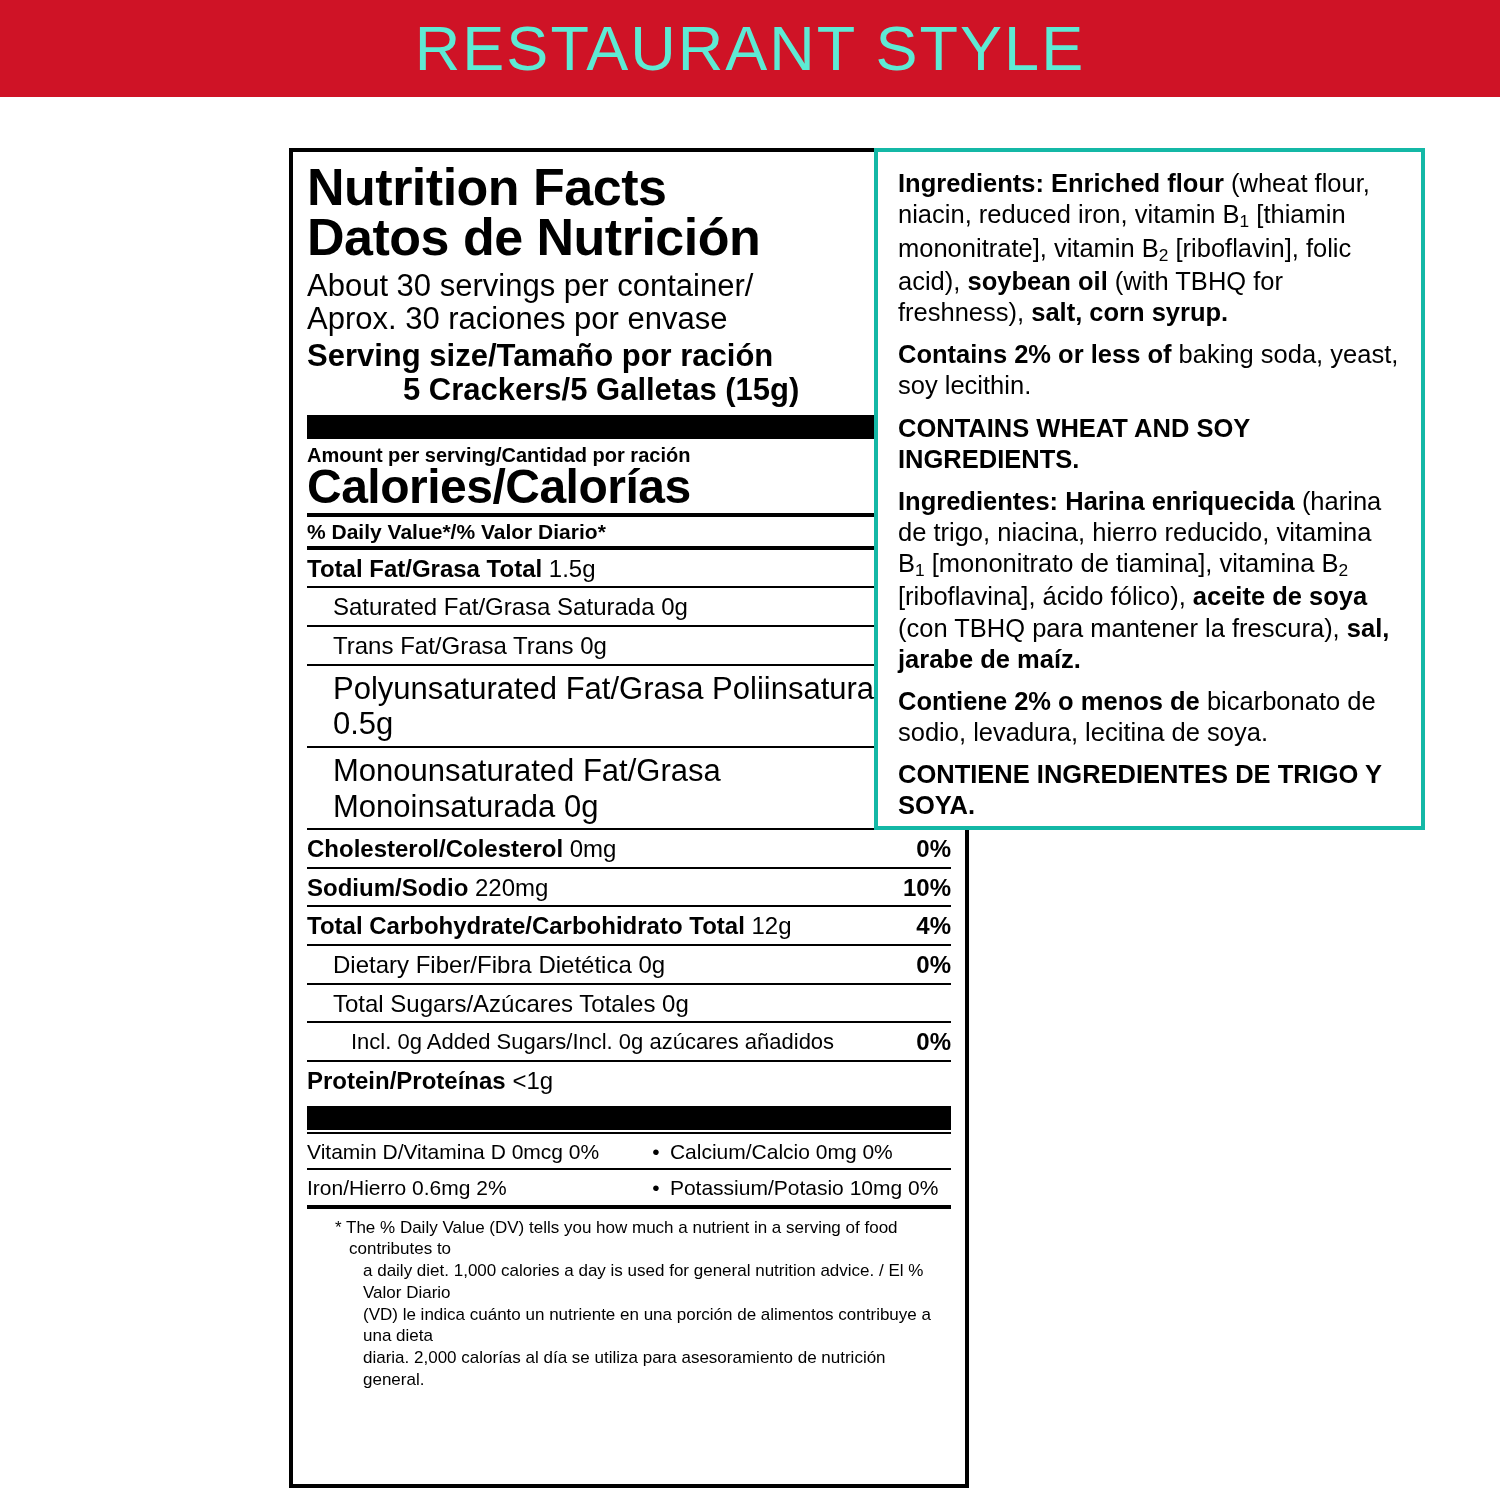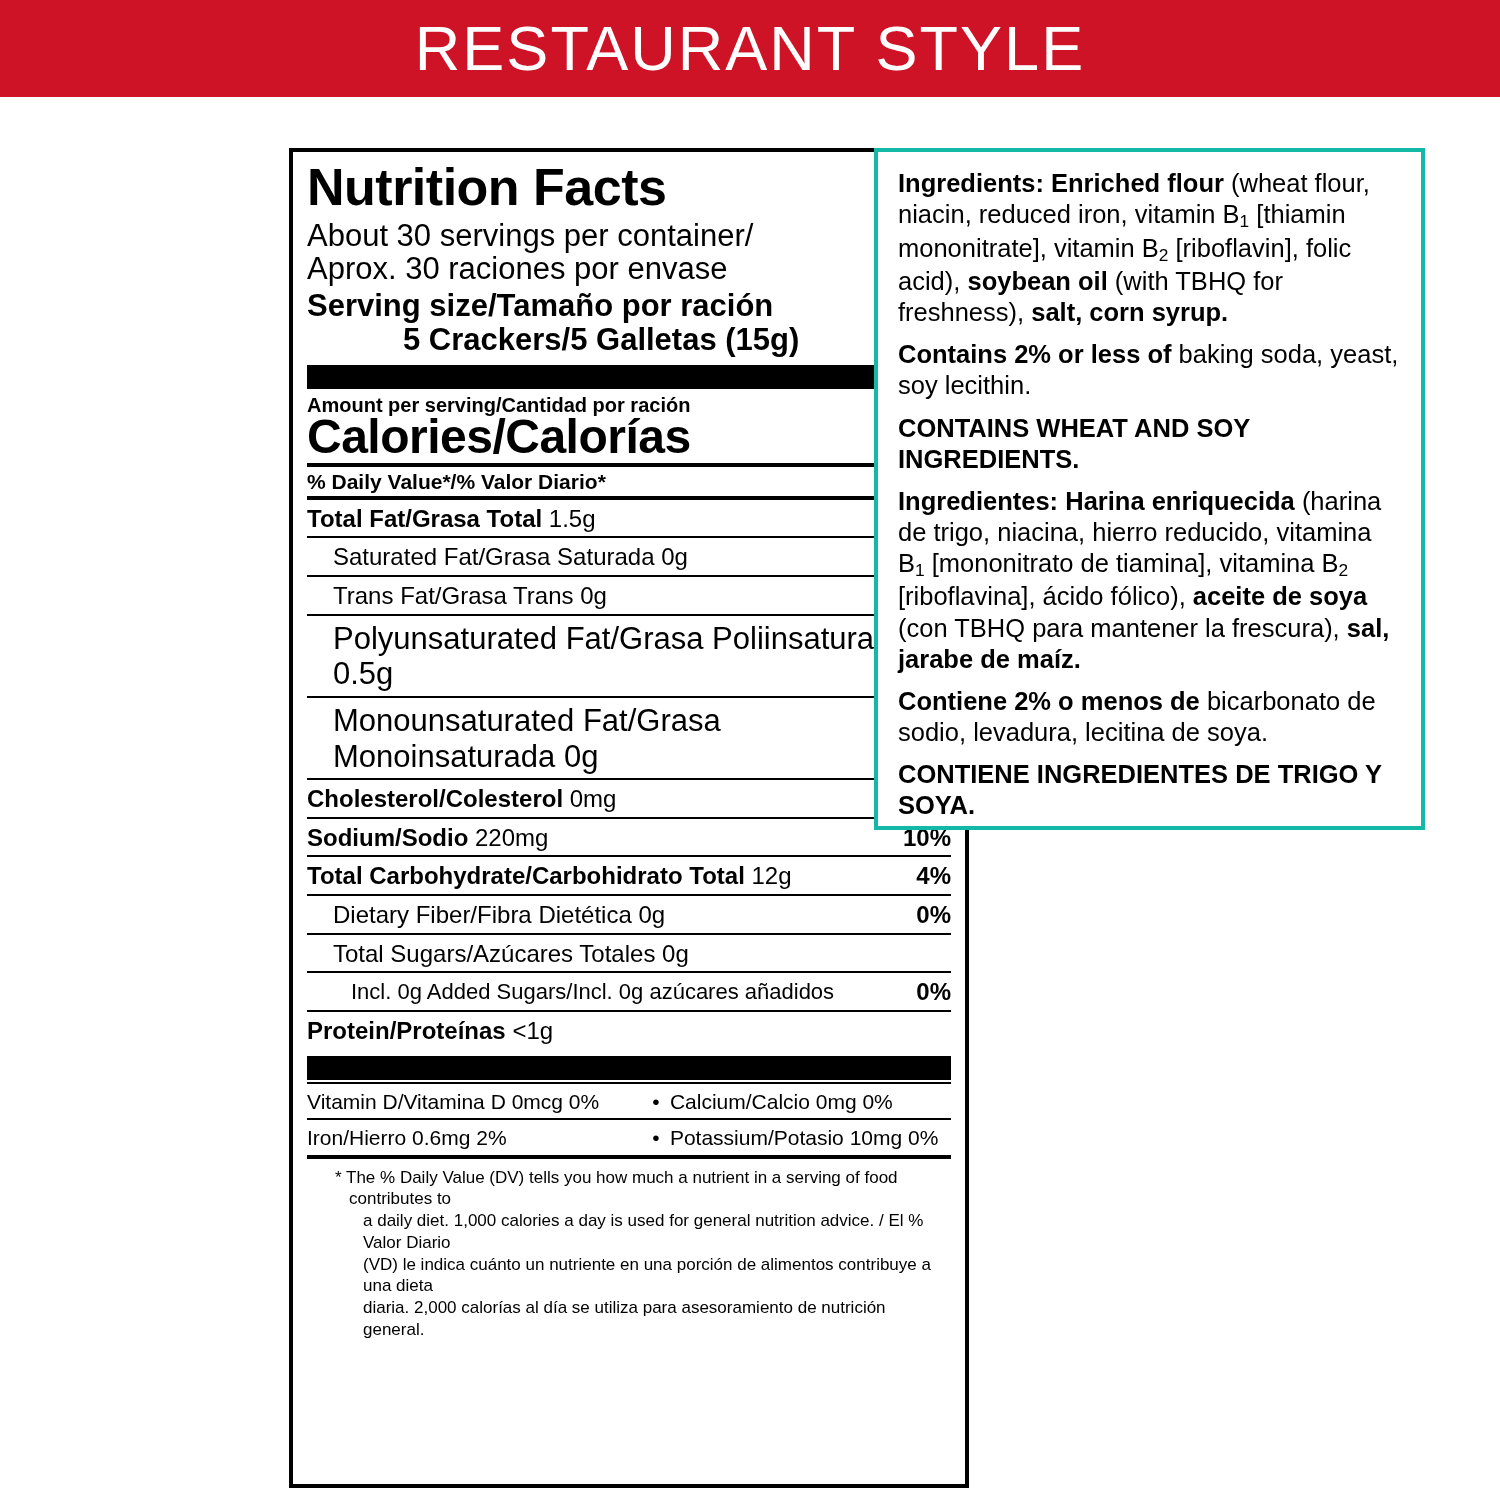--- a/index.html
+++ b/index.html
@@ -12,21 +12,21 @@
   }
   .page { position: relative; width: 1500px; height: 1500px; }
 
   
   .banner {
     position: absolute; left: 0; top: 0; width: 1500px; height: 97px;
     background: #cf1326;
     display: flex; align-items: center; justify-content: center;
   }
   .banner-text {
-    color: #ffffff;
+    color: #5eead4;
     font-size: 63px;
     letter-spacing: 2px;
     font-weight: 400;
     line-height: 1;
     white-space: nowrap;
   }
 
   
   .nf-panel {
     position: absolute; left: 289px; top: 148px;
@@ -121,20 +121,21 @@
 <body>
 
 <div class="page">
 
   <div class="banner">
     <div class="banner-text">RESTAURANT STYLE</div>
   </div>
 
   <div class="nf-panel">
     <div class="nf-title">Nutrition Facts</div>
+    <div class="nf-title2">Datos de Nutrición</div>
 
     <div class="nf-servings">
       <div>About 30 servings per container/</div>
       <div>Aprox. 30 raciones por envase</div>
     </div>
 
     <div class="nf-serving-size">
       <span>Serving size/Tamaño por ración</span>
       <span class="indent">5 Crackers/5 Galletas (15g)</span>
     </div>

